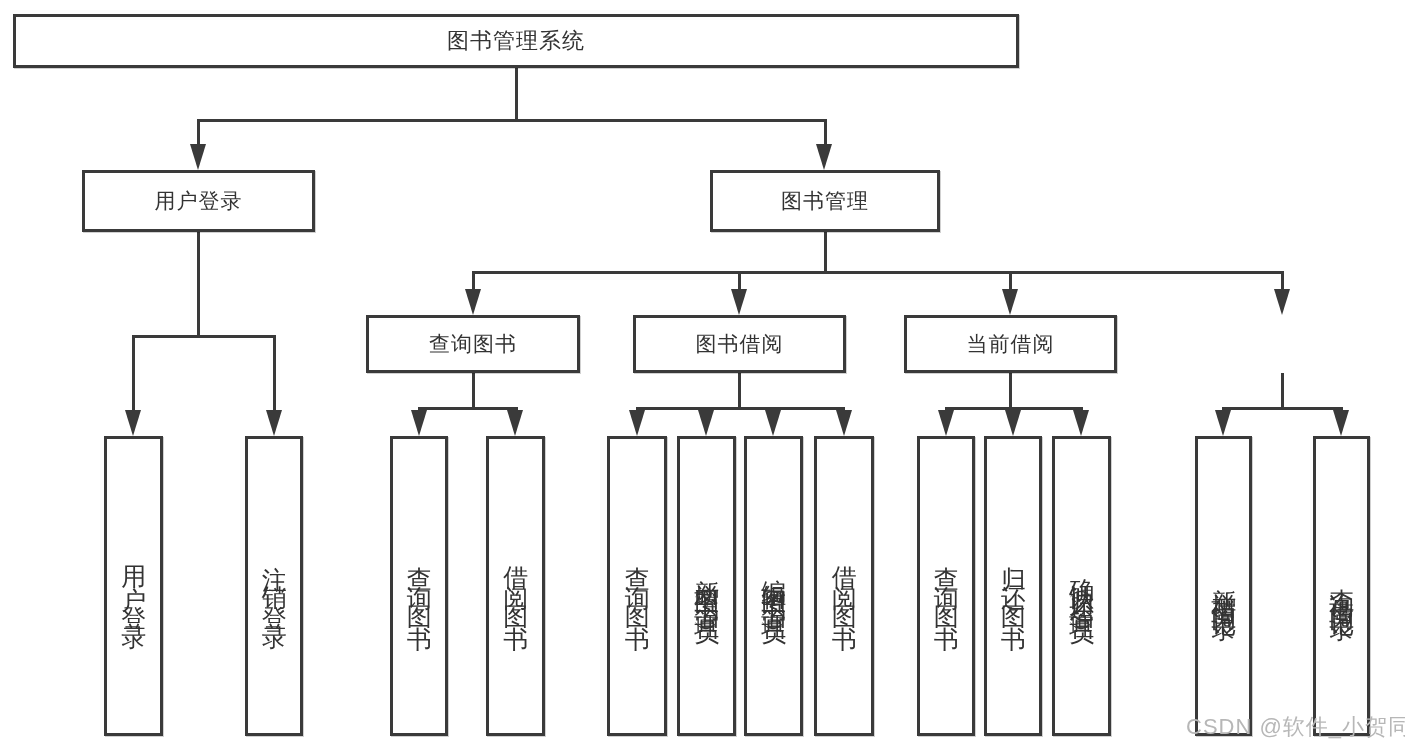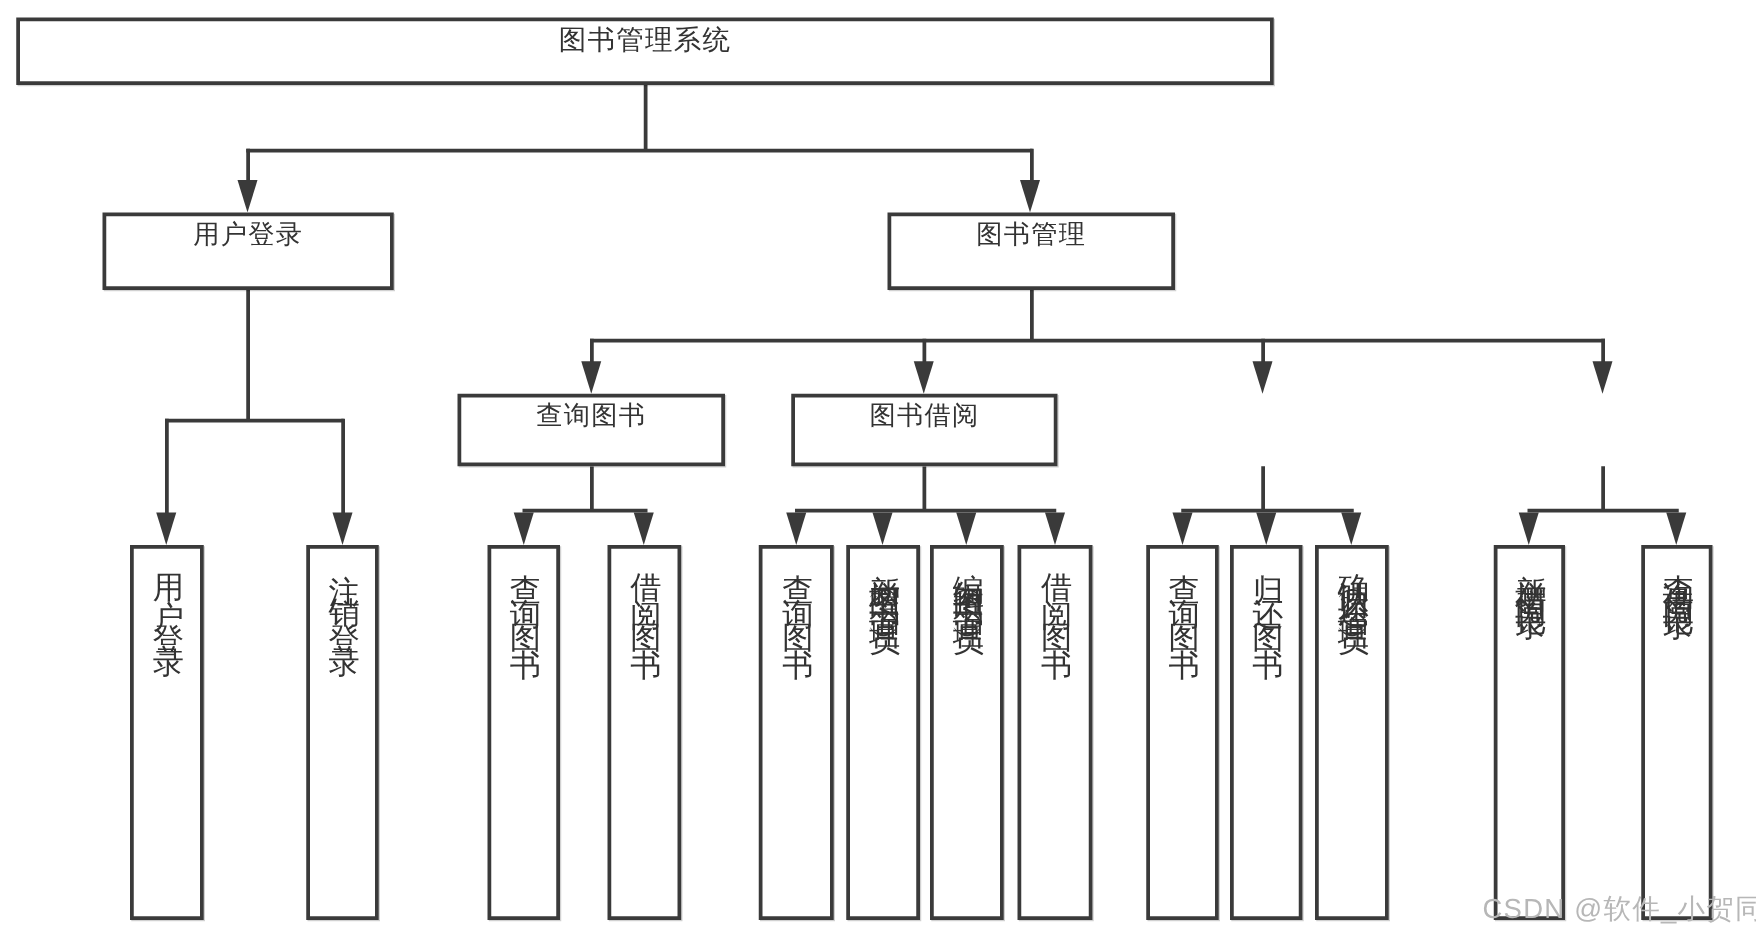--- a/index.html
+++ b/index.html
@@ -2,21 +2,21 @@
 <html><head>
 <meta charset="utf-8">
 <style>
   html,body { margin:0; padding:0; background:#fff; }
   .canvas {
     position:relative; width:1405px; height:747px; background:#fff;
     font-family:"Liberation Sans","DejaVu Sans",sans-serif; overflow:hidden;
   }
   .box {
     position:absolute; box-sizing:border-box; background:#fff;
-    border:3px solid #3a3a3a; display:flex; justify-content:center;
+    border:3px solid #3a3a3a; display:flex; align-items:center; justify-content:center;
     z-index:2; box-shadow:1px 1px 0 rgba(0,0,0,0.18);
   }
   .hnode { font-size:21px; color:#333; letter-spacing:1px; }
   .root  { font-size:22px; }
   .leaf  { top:436px; height:300px; }
   .vlabel {
     writing-mode:vertical-rl; color:#333; font-size:25px; line-height:1.1;
   }
   .sp-wide   { letter-spacing:20px; }
   .sp-narrow { letter-spacing:6px; }
@@ -90,20 +90,23 @@
   <div class="box hnode" style="left:710px;top:170px;width:230px;height:62px">
     <span>图书管理</span>
   </div>
 
   <div class="box hnode" style="left:366px;top:315px;width:214px;height:58px">
     <span>查询图书</span>
   </div>
   <div class="box hnode" style="left:633px;top:315px;width:213px;height:58px">
     <span>图书借阅</span>
   </div>
+  <div class="box hnode" style="left:904px;top:315px;width:213px;height:58px">
+    <span>当前借阅</span>
+  </div>
 
   <div class="box leaf" style="left:104px;width:59px">
     <span class="vlabel sp-wide">用户登录</span>
   </div>
   <div class="box leaf" style="left:245px;width:58px">
     <span class="vlabel sp-wide">注销登录</span>
   </div>
 
   <div class="box leaf" style="left:390px;width:58px">
     <span class="vlabel sp-wide">查询图书</span>

